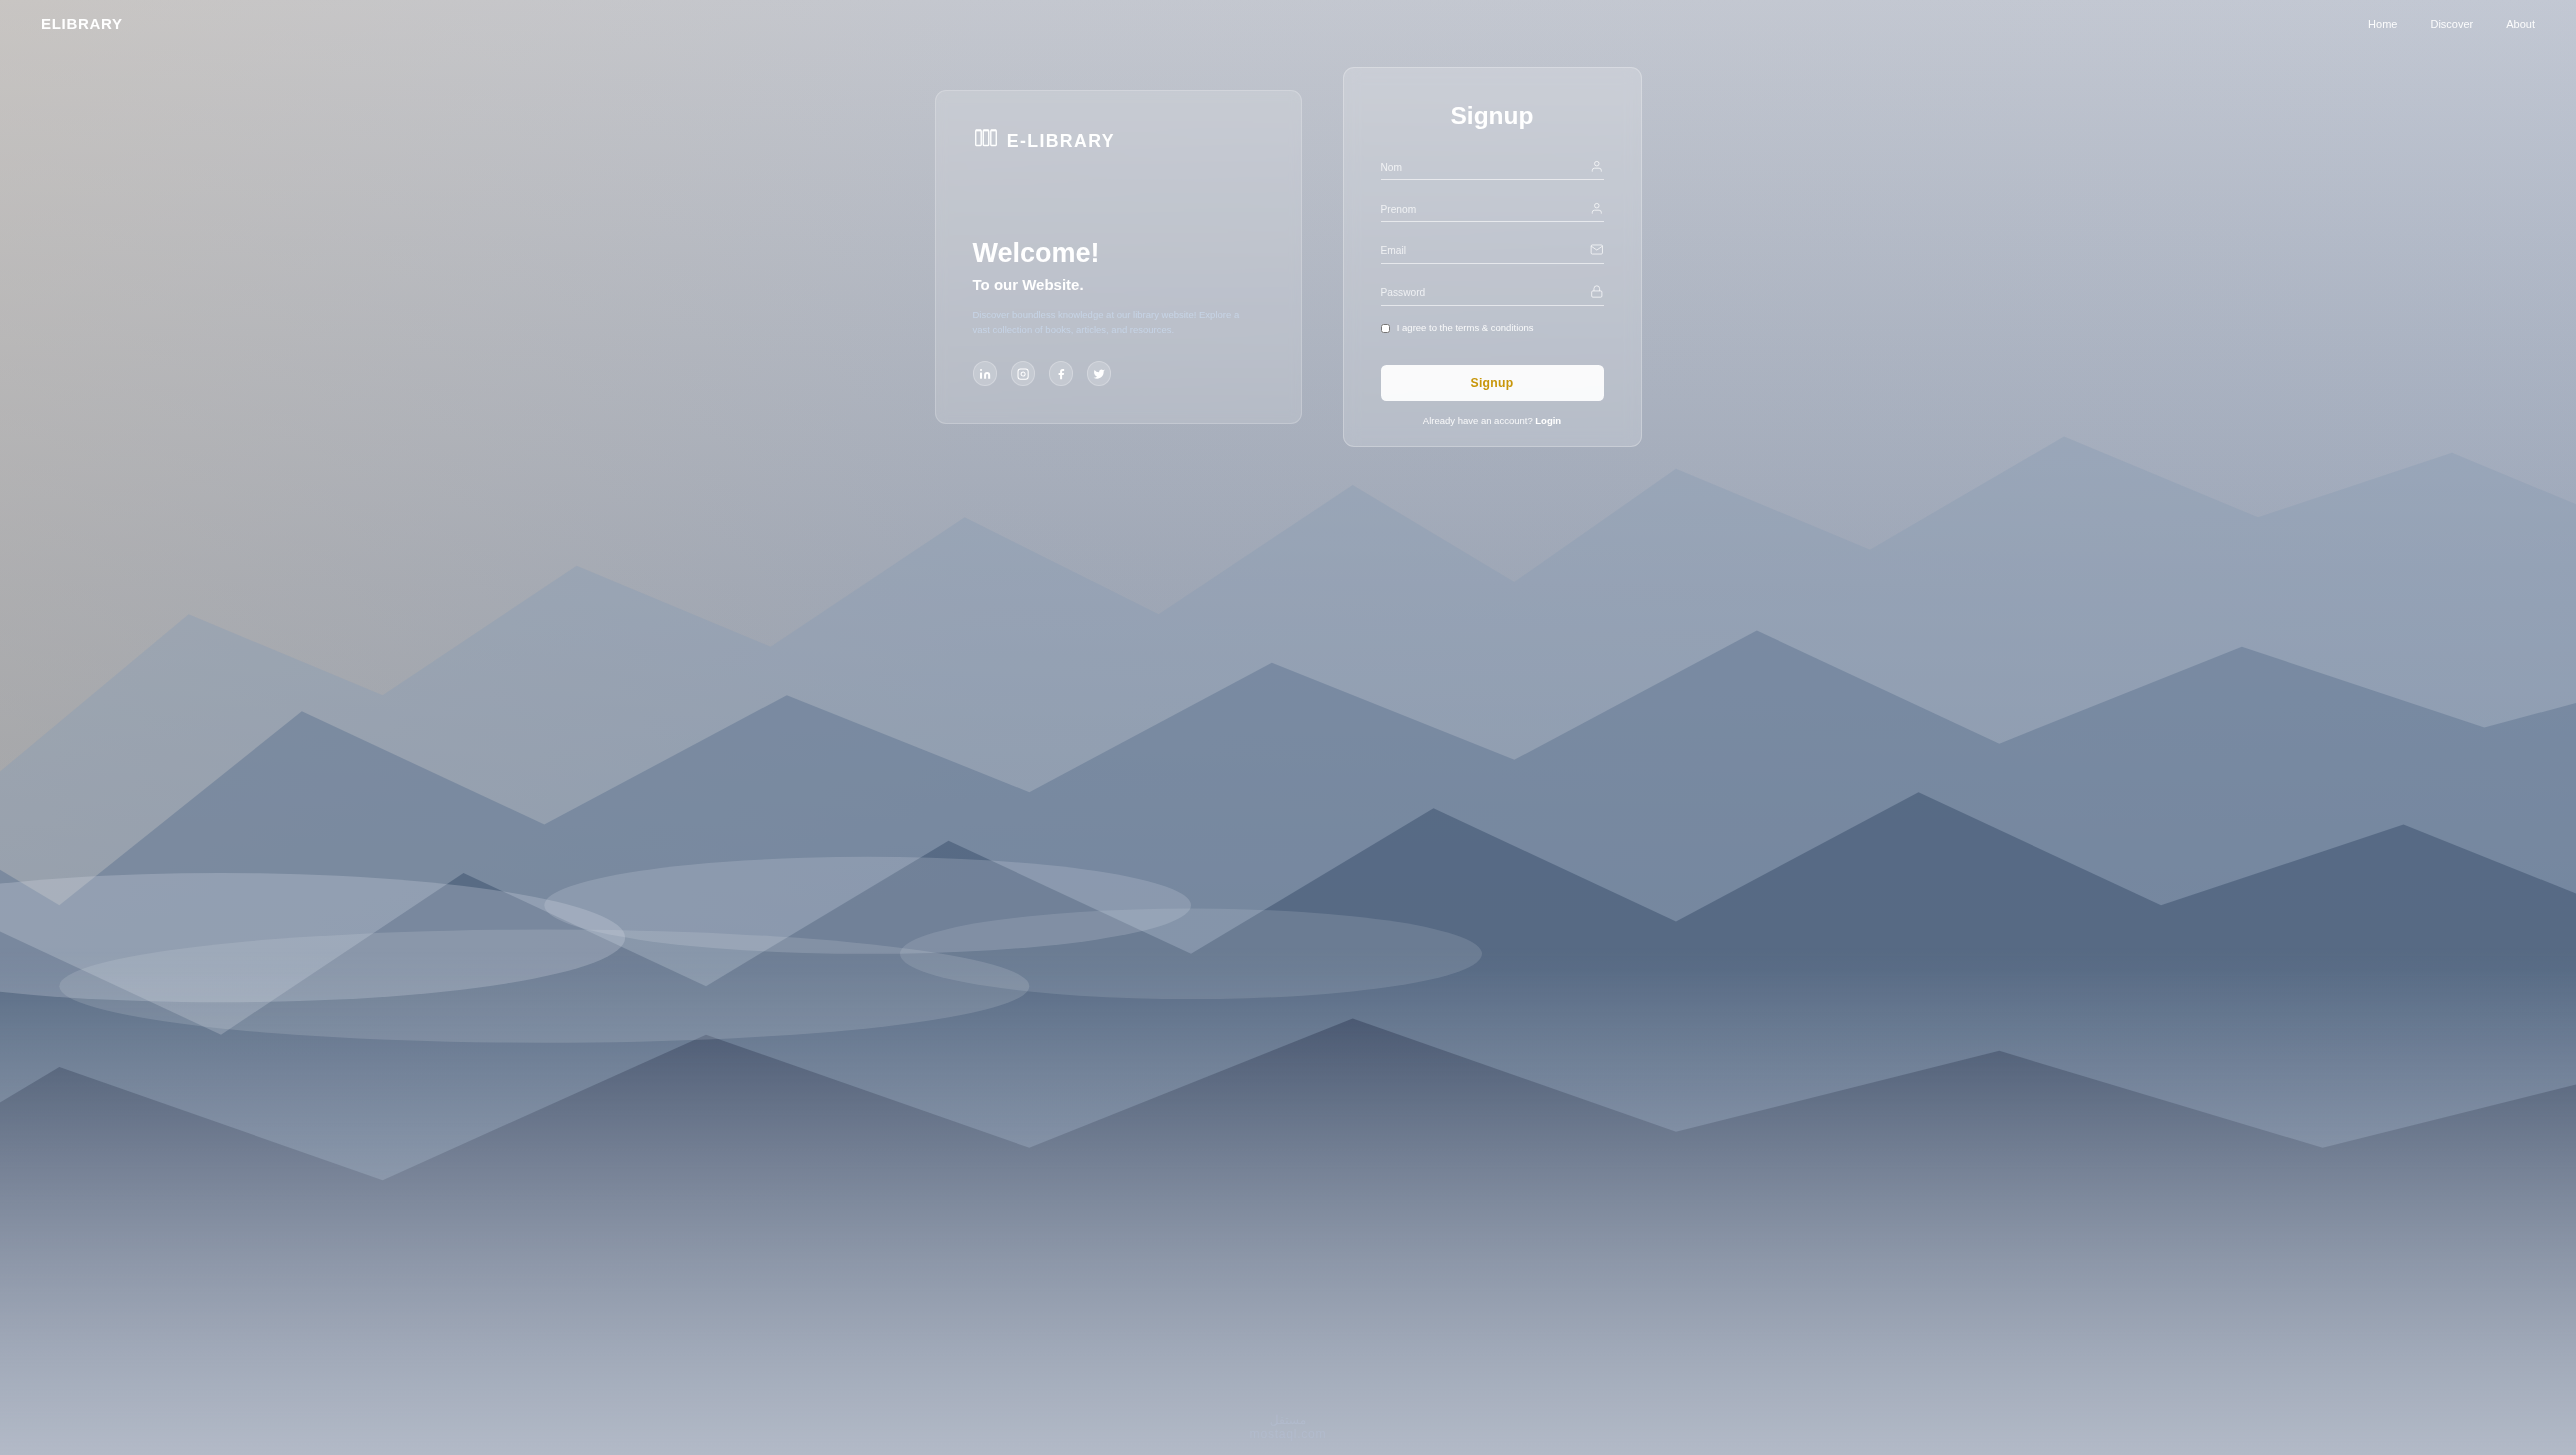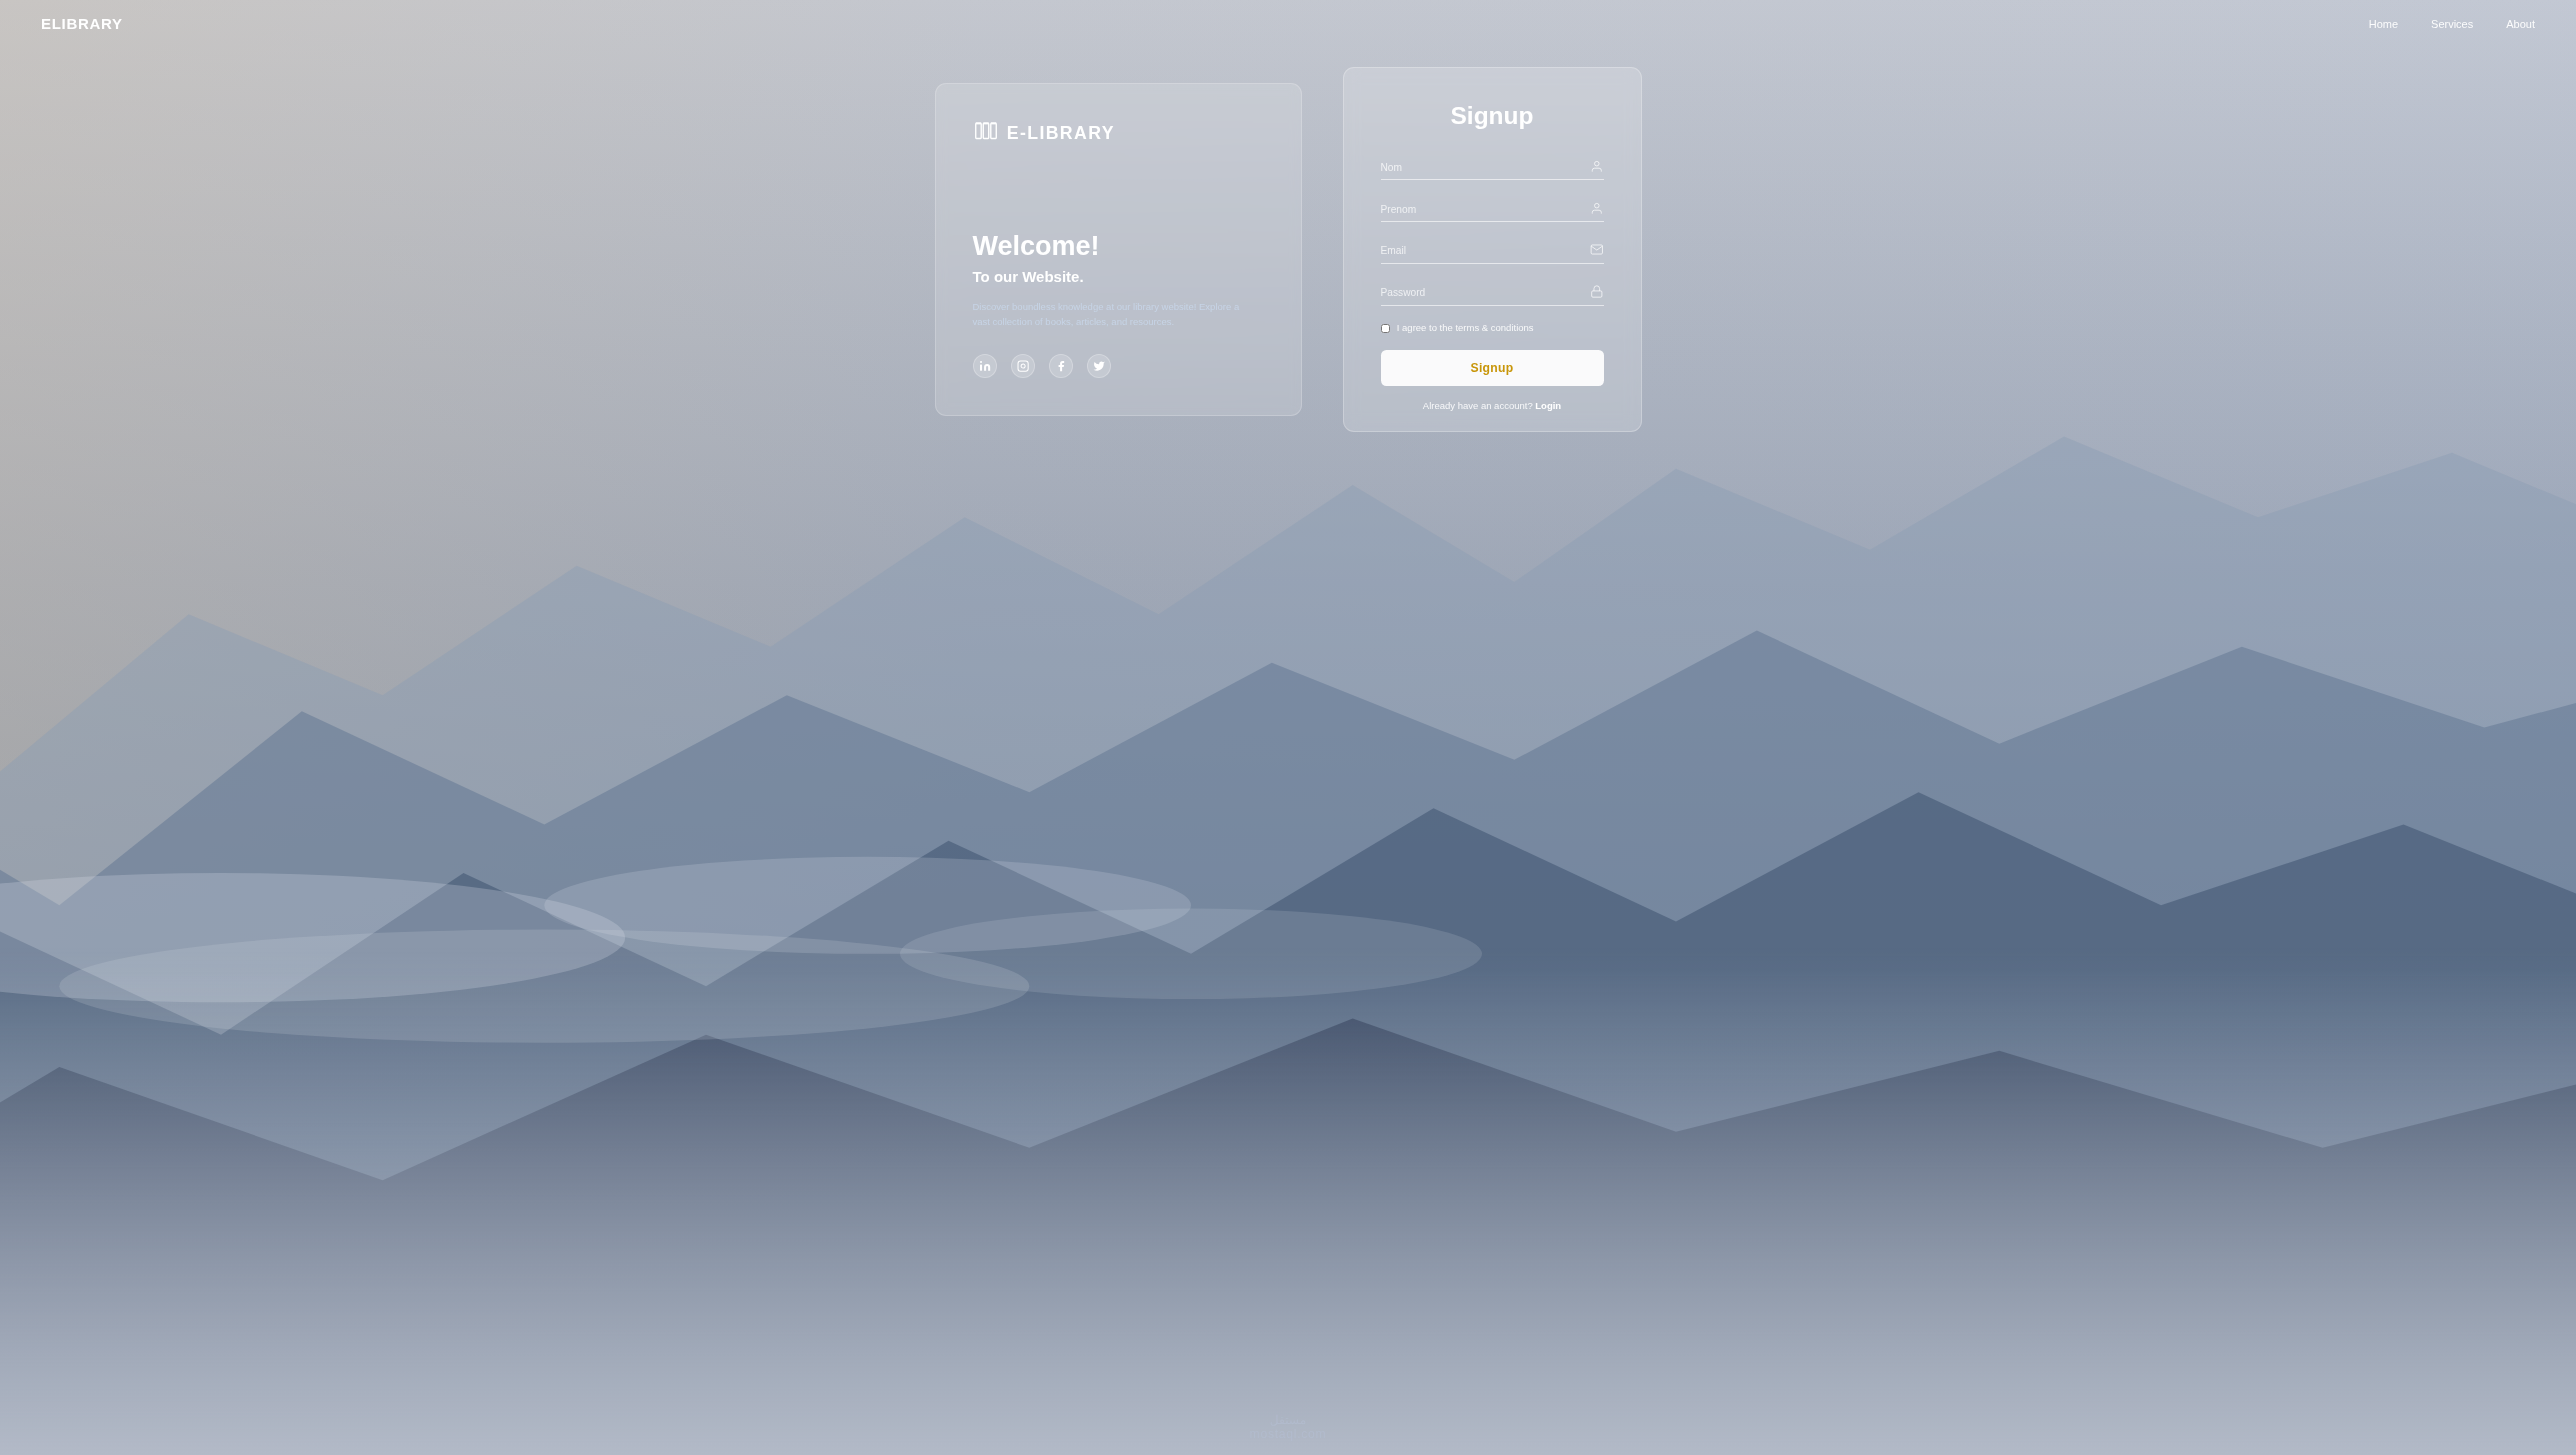--- a/index.html
+++ b/index.html
@@ -219,21 +219,21 @@
       top: 50%;
       transform: translateY(-50%);
       color: rgba(255,255,255,0.8);
       font-size: 12.2px;
     }
 
     .terms-row {
       display: flex;
       align-items: flex-end;
       gap: 6.8px;
-      margin-bottom: 17px;
+      margin-bottom: 32px;
       margin-top: 5.4px;
     }
 
     .terms-row input[type="checkbox"] {
       width: 9.5px;
       height: 9.5px;
       cursor: pointer;
     }
 
     .terms-row label {
@@ -338,21 +338,21 @@
 
 <div class="fog"></div>
 
 <nav class="navbar">
   <span class="nav-logo">ELIBRARY</span>
   <ul class="nav-links">
     <li>
       <a href="#">Home</a>
     </li>
     <li>
-      <a href="#">Services</a>
+      <a href="#">Discover</a>
     </li>
     <li>
       <a href="#">About</a>
     </li>
   </ul>
 </nav>
 
 <div class="main-content">
 
   <div class="left-card">

